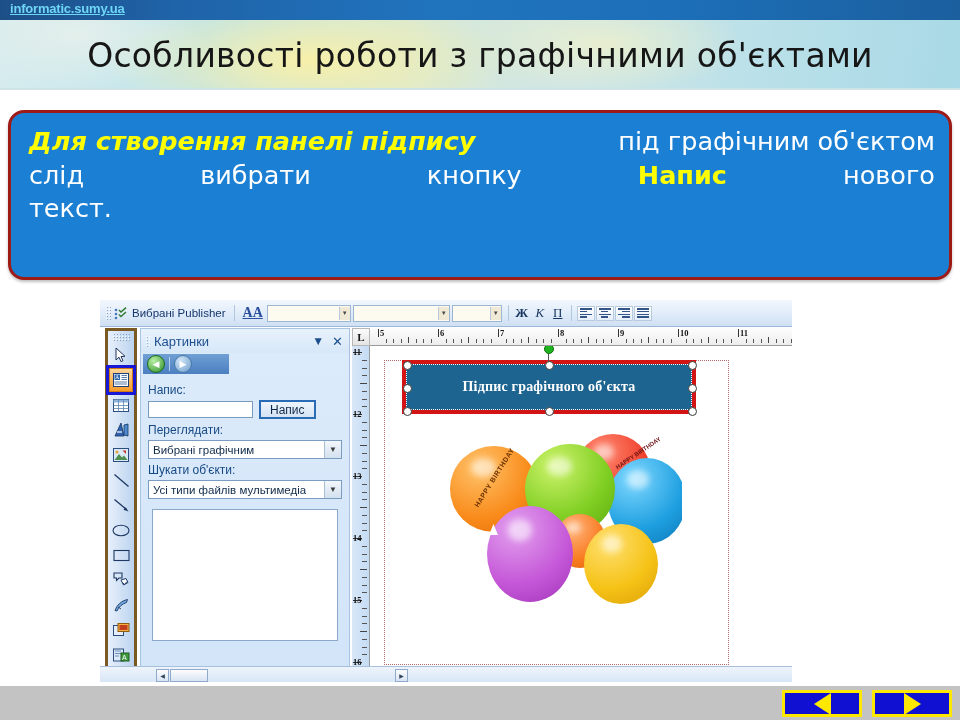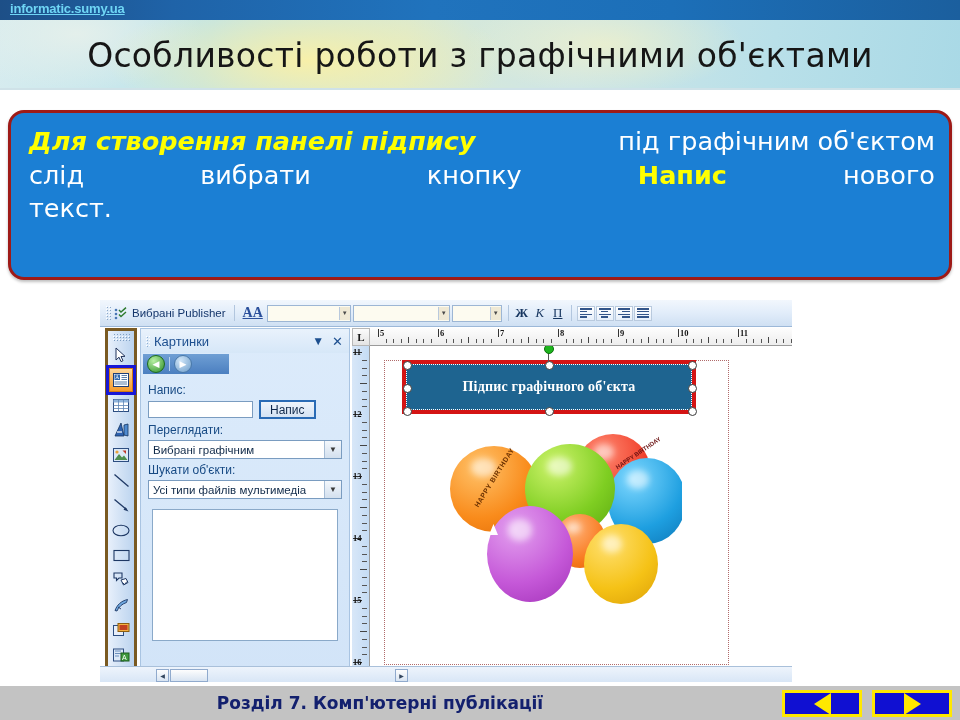--- a/index.html
+++ b/index.html
@@ -674,20 +674,19 @@
   </div>
 
   <div class="pub-bottom">
     <div class="scroll-btn" style="left:56px;">◀</div>
     <div class="scroll-thumb"></div>
     <div class="scroll-btn" style="left:295px;">▶</div>
   </div>
 </div>
 
 <div class="footer">
-  <div class="footer-text">Розділ 7. Комп'ютерні публікації</div>
   <div class="nav-btn prev">
     <span class="tri tri-left"></span>
   </div>
   <div class="nav-btn next">
     <span class="tri tri-right"></span>
   </div>
 </div>
 
 </body></html>

